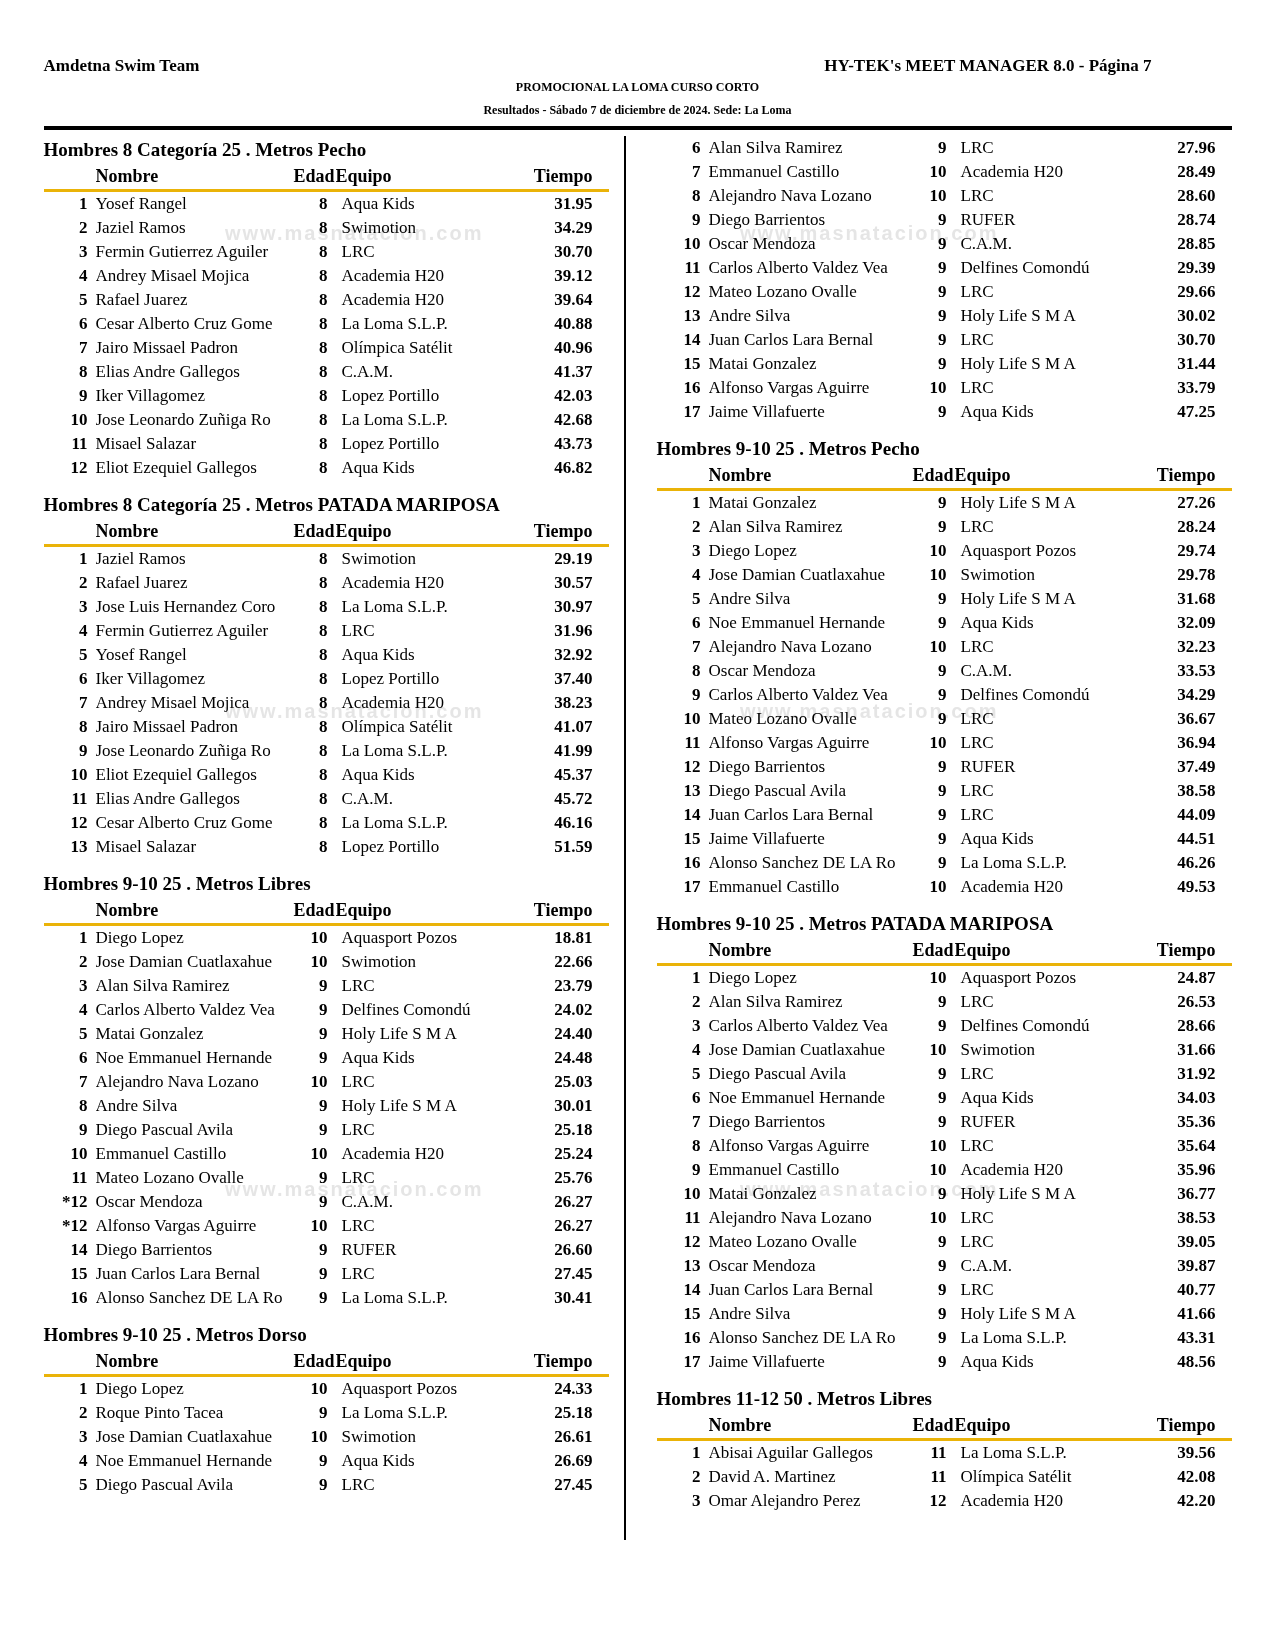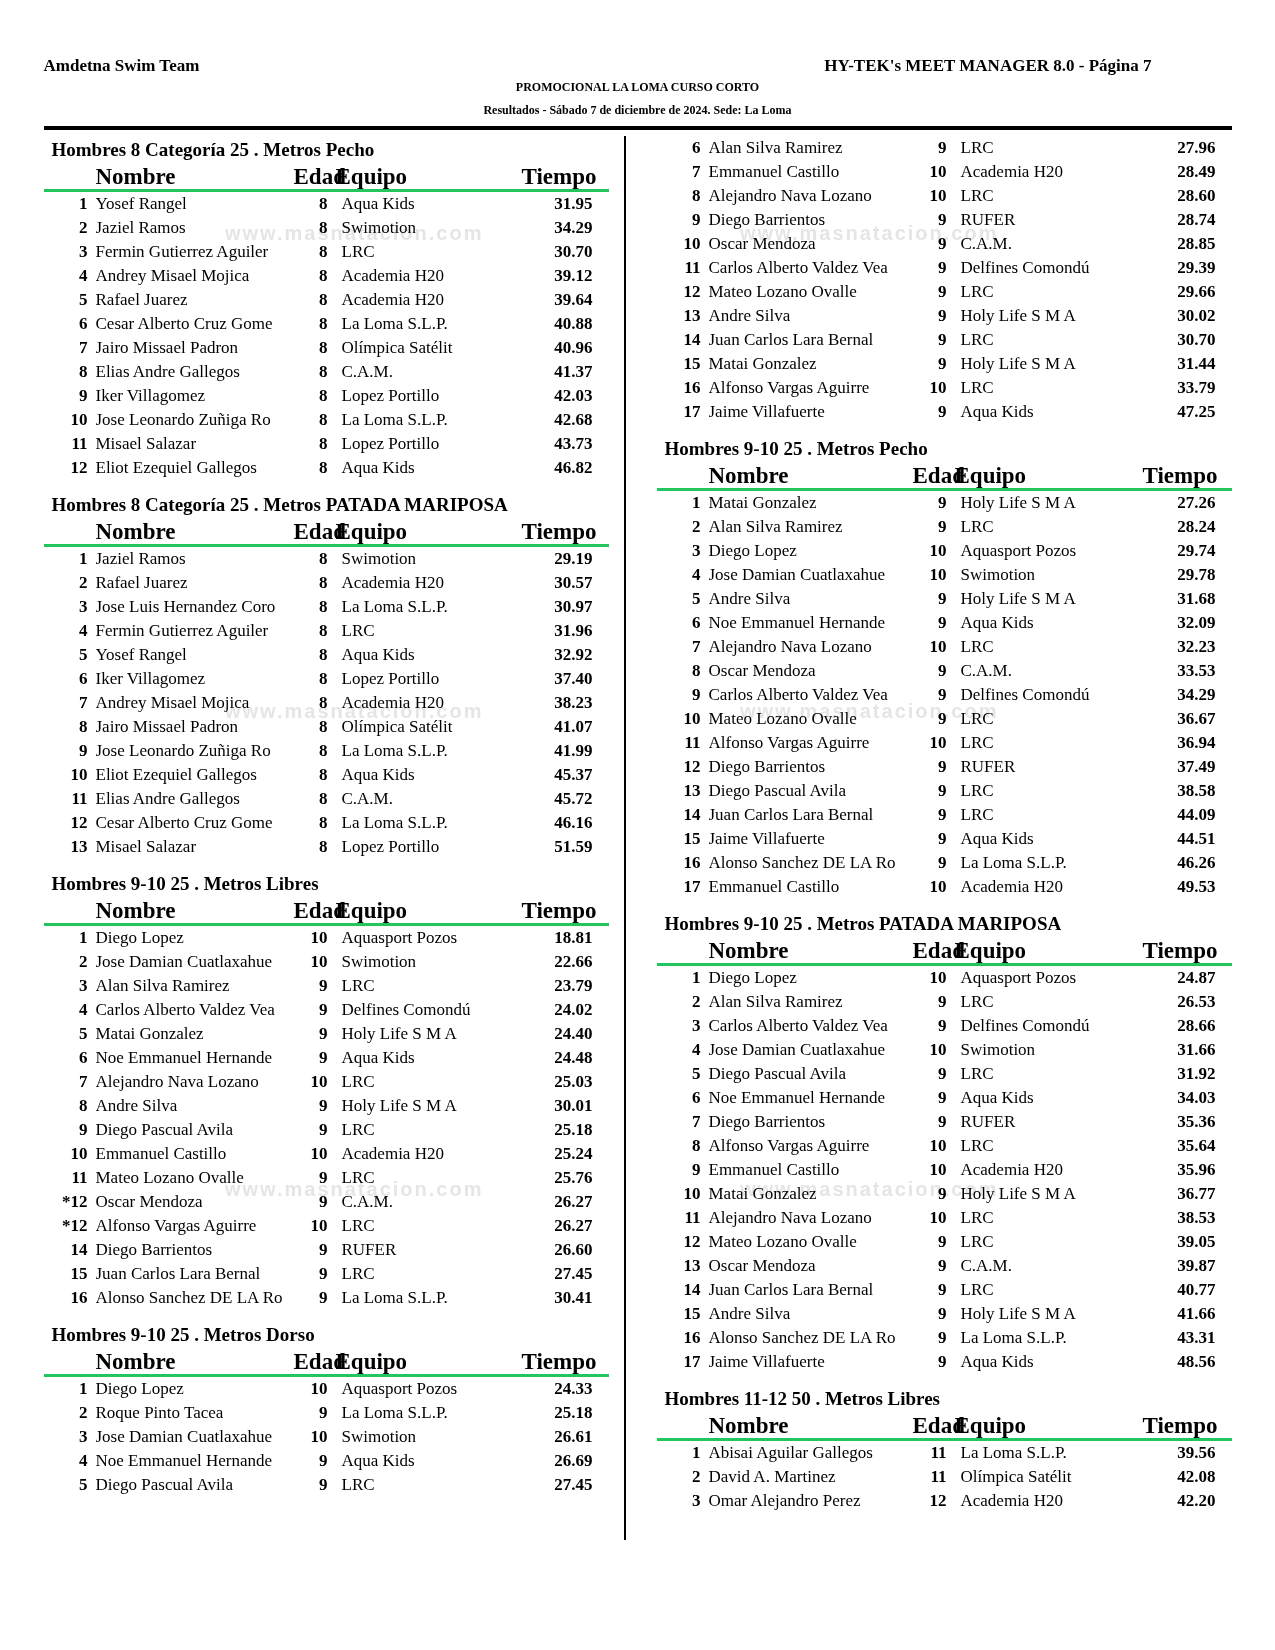--- a/index.html
+++ b/index.html
@@ -13,28 +13,28 @@
   .hdr-line1{display:flex;justify-content:space-between;font-size:17px;font-weight:bold;line-height:20px;}
   .hdr-manager{padding-right:80px;}
   .hdr-center{text-align:center;font-size:12px;font-weight:bold;line-height:23px;}
   .hdr-rule{height:4px;background:#000;margin-top:4px;}
   
   .columns{position:relative;display:flex;justify-content:space-between;margin-top:6px;min-height:1410px;}
   .col-left{width:565px;}
   .col-right{width:575px;}
   .v-divider{position:absolute;left:580px;top:0;width:2px;height:1404px;background:#000;}
   
-  .event-title{font-size:19px;font-weight:bold;margin:13px 0 2px 8px;line-height:24px;white-space:nowrap;}
+  .event-title{font-size:19px;font-weight:bold;margin:13px 0 2px 0;line-height:24px;white-space:nowrap;}
   section:first-child .event-title{margin-top:2px;}
   .thead,.row{
     display:grid;grid-template-columns:44px 190px 34px 178px 1fr;
     column-gap:8px;align-items:baseline;
   }
   .col-right .thead,.col-right .row{grid-template-columns:44px 196px 34px 180px 1fr;}
-  .thead{font-size:23px;font-weight:bold;line-height:25px;border-bottom:3px solid #22c55e;}
+  .thead{font-size:18px;font-weight:bold;line-height:25px;border-bottom:3px solid #eab308;}
   .row{font-size:17px;line-height:24px;}
   .c-place{text-align:right;font-weight:bold;}
   .c-name{white-space:nowrap;overflow:hidden;}
   .c-age{text-align:right;font-weight:bold;}
   .c-team{white-space:nowrap;overflow:hidden;padding-left:6px;}
   .thead .c-team{padding-left:0;}
   .c-time{text-align:right;font-weight:bold;padding-right:16px;white-space:nowrap;}
   .thead .c-name{text-decoration:none;}
   
   .watermark{

